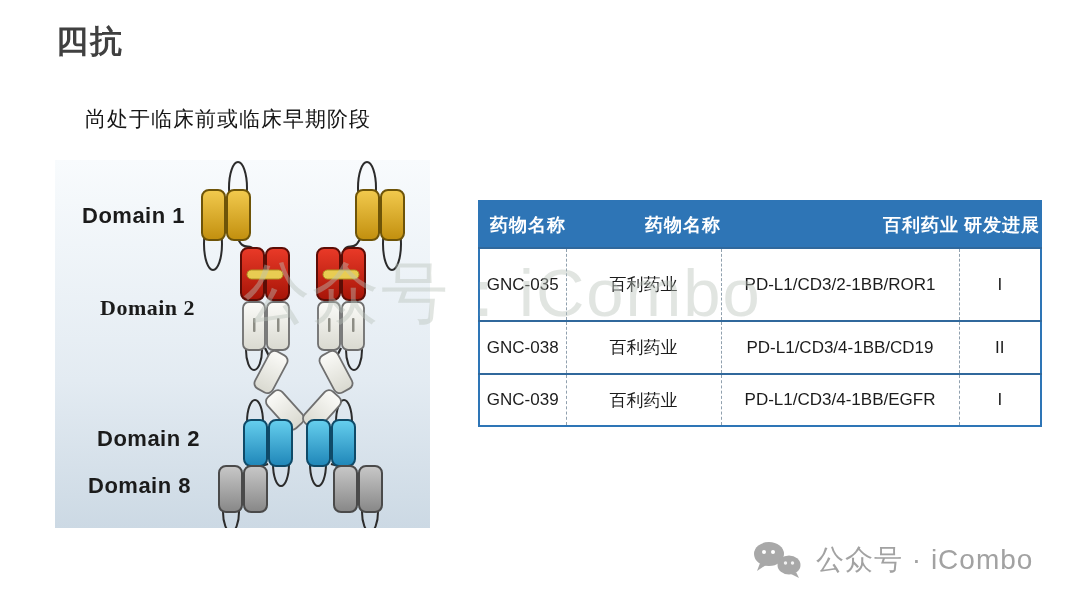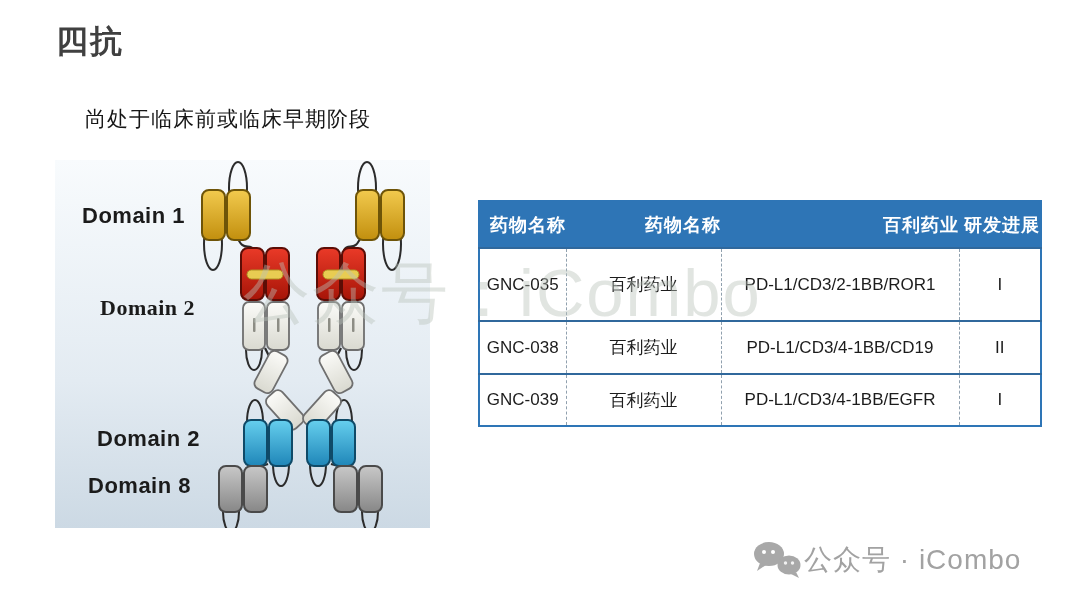--- a/index.html
+++ b/index.html
@@ -58,21 +58,21 @@
   
   .watermark {
     position:absolute; left:243px; top:248px; z-index:30;
     font-size:67px; color:#b9c2ba; opacity:0.42;
     white-space:nowrap; pointer-events:none; letter-spacing:2px;
     font-family:"Liberation Sans", sans-serif;
   }
   
   .footer {
     position:absolute; left:752px; top:538px; height:44px;
-    display:flex; align-items:center; 
+    display:flex; align-items:center; gap:12px;
   }
   .footer-text {
     font-size:28px; color:#a2a2a2; letter-spacing:1px;
     font-family:"Liberation Sans", sans-serif;
   }
 </style>
 </head>
 <body>
 
 <div class="slide">

